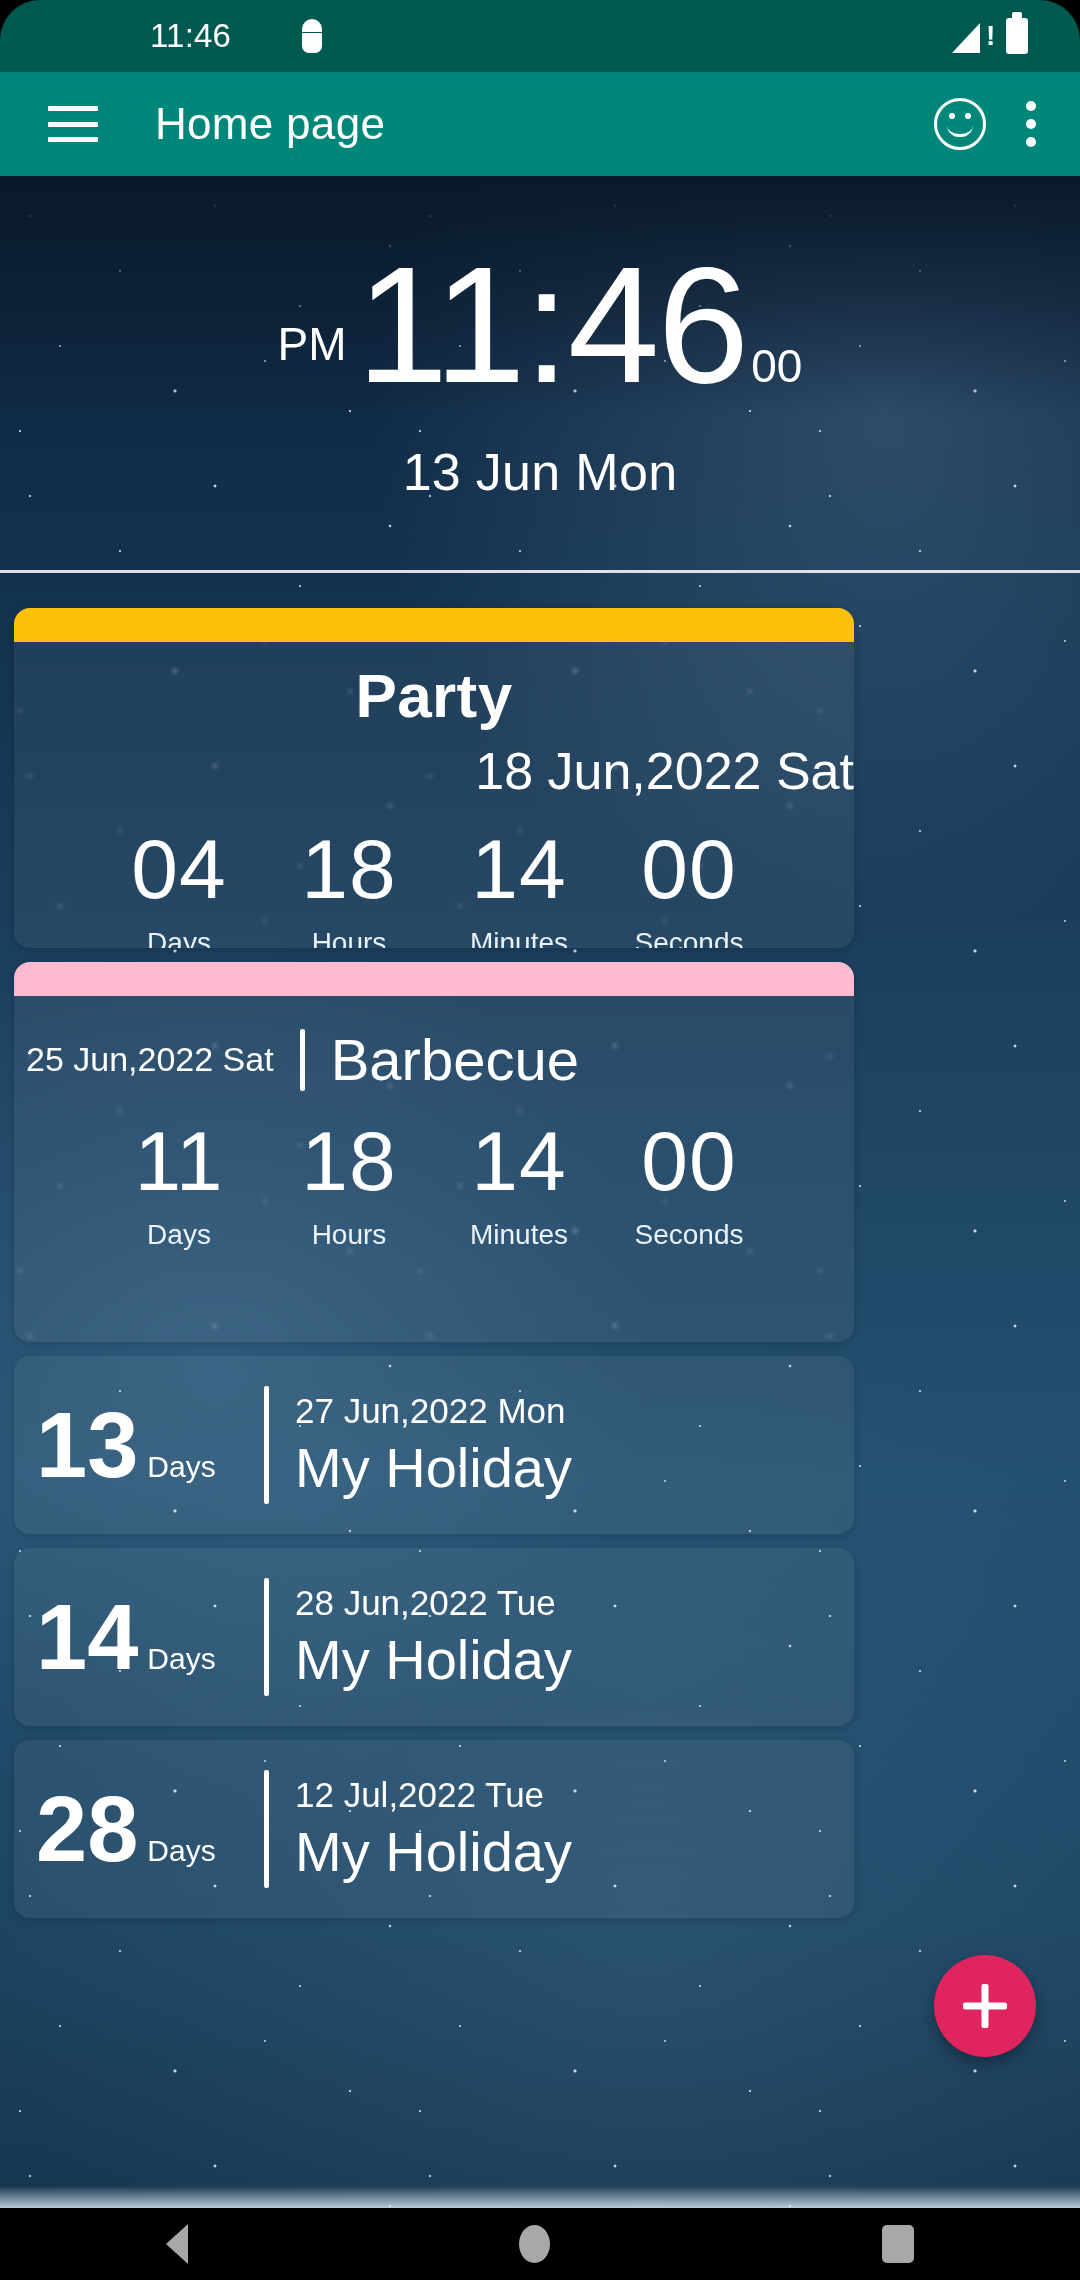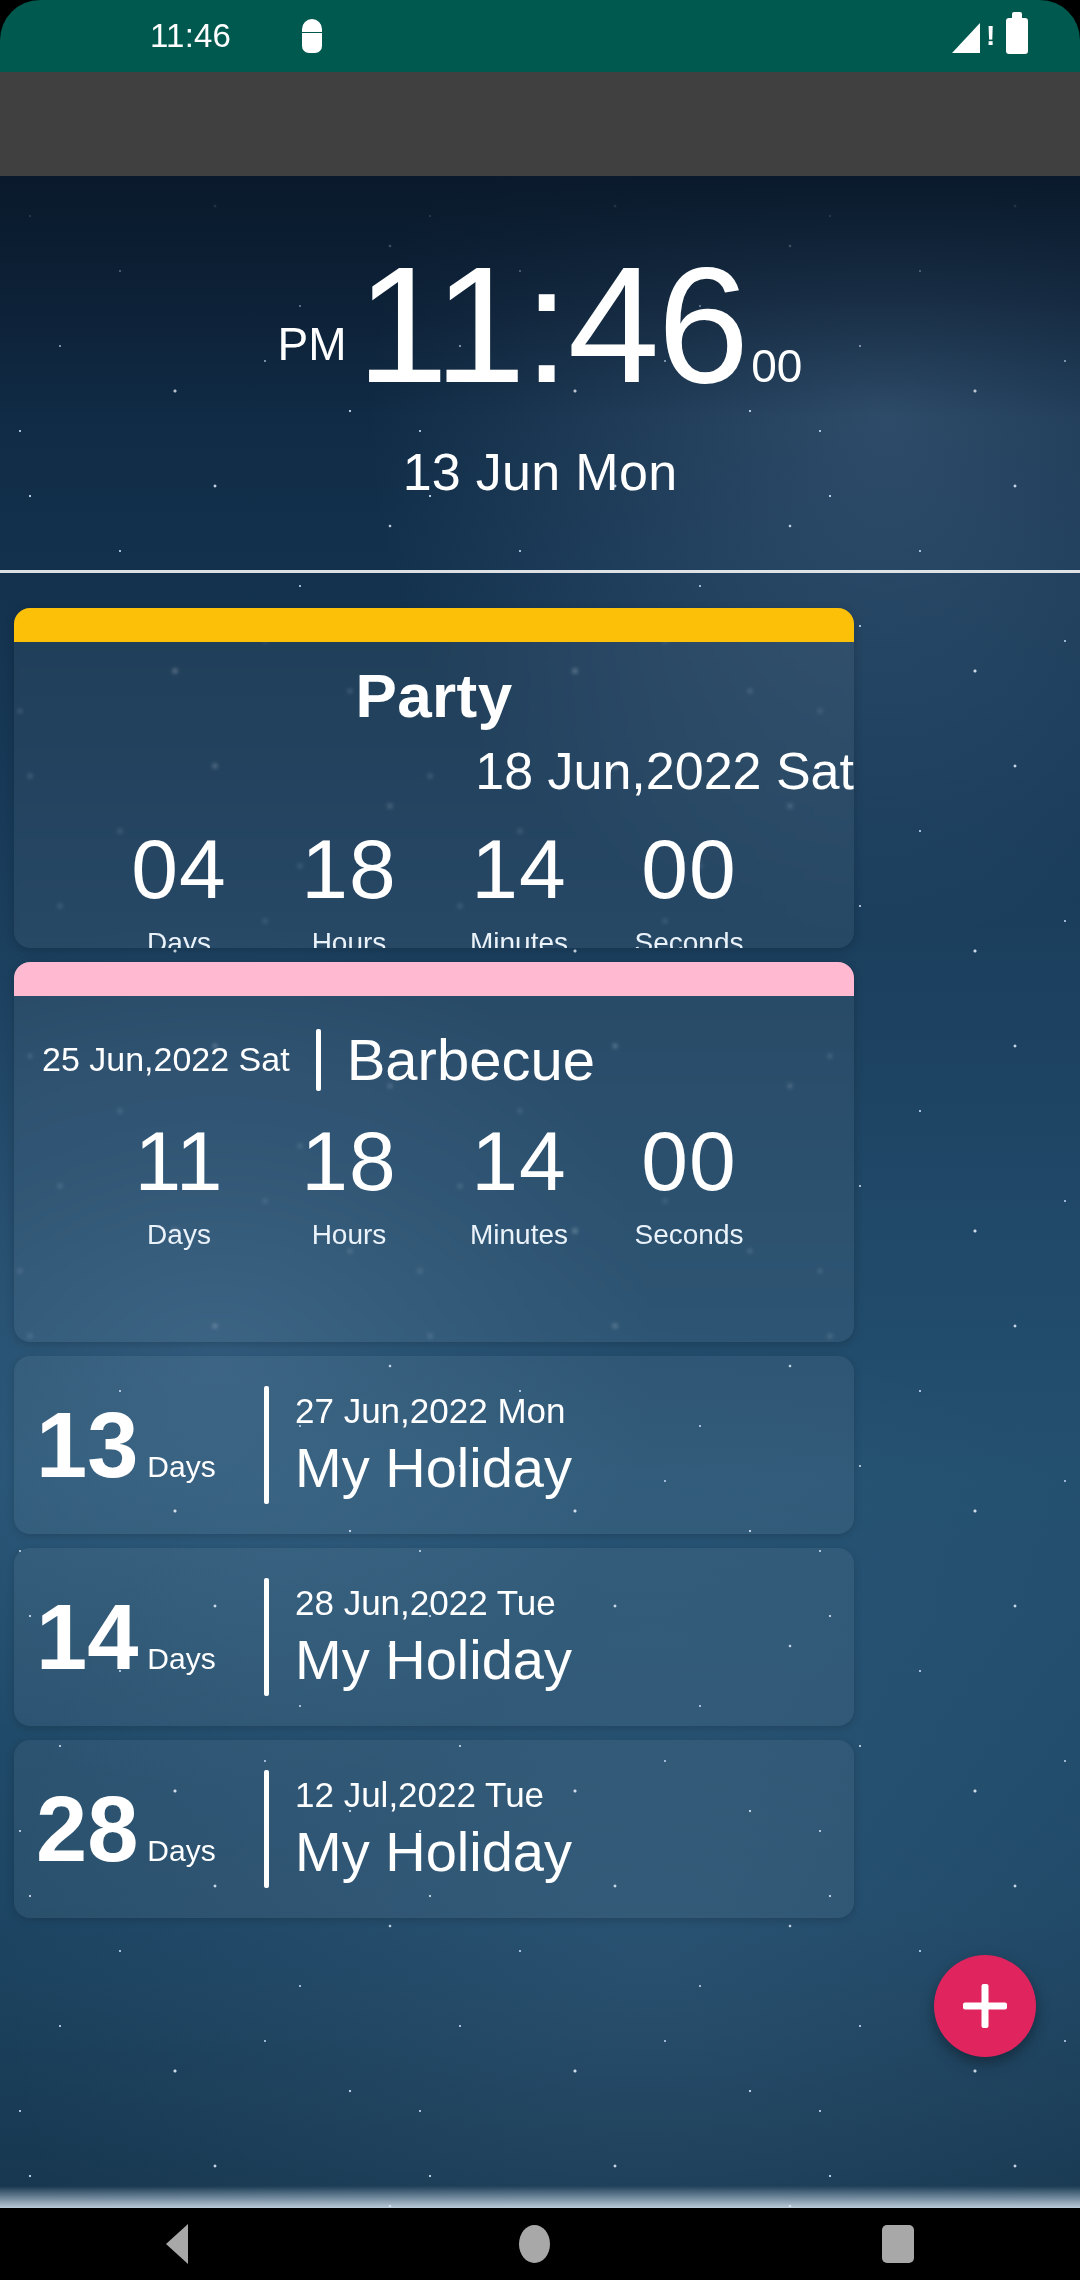--- a/index.html
+++ b/index.html
@@ -2,21 +2,21 @@
 <html><head>
 <meta charset="utf-8">
 <style>
   * { margin:0; padding:0; box-sizing:border-box; }
   html,body {
     width:1080px; height:2280px;
     background:#000;
     font-family:"Liberation Sans", sans-serif;
     overflow:hidden;
   }
-  #phone { position:relative; width:1080px; height:2280px; overflow:hidden; background:#404040; }
+  #phone { position:relative; width:1080px; height:2280px; overflow:hidden; background:#4c1d95; }
 
   
   .statusbar{
     position:absolute; top:0; left:0; width:1080px; height:72px;
     background:#00594e; z-index:40;
     display:flex; align-items:center;
   }
   .sb-time{ color:#fff; font-size:33px; margin-left:150px; letter-spacing:.2px;}
   .sb-icon-android{ margin-left:68px; width:26px; height:34px; position:relative;}
   .sb-icon-android::before{
@@ -136,21 +136,21 @@
     margin-top:18px; letter-spacing:.4px;
   }
   .card-date{ text-align:right; color:#fff; font-size:52px; margin-top:10px;}
 
   .cd-row{ display:flex; justify-content:center; margin-top:26px; }
   .cd-col{ width:170px; text-align:center; }
   .cd-num{ color:#fff; font-size:84px; line-height:84px; font-weight:300; letter-spacing:1px;}
   .cd-lab{ color:#eaf2fa; font-size:28px; margin-top:16px;}
 
   
-  .bbq-head{ display:flex; align-items:center; padding:30px 0 0 28px;}
+  .bbq-head{ display:flex; align-items:center; padding:30px 0 0 12px;}
   .bbq-date{ color:#fff; font-size:34px; white-space:nowrap;}
   .vline{ width:5px; height:62px; background:#fff; margin:0 26px; border-radius:2px;}
   .bbq-name{ color:#fff; font-size:58px;}
 
   
   .row{
     position:relative; height:178px; margin-top:14px; border-radius:16px;
     background:rgba(255,255,255,.055);
     display:flex; align-items:center; overflow:hidden;
     box-shadow:0 2px 8px rgba(0,0,0,.16);
@@ -201,20 +201,40 @@
       <div class="sig">
         <div class="tri"></div>
           <div class="bang">!</div>
       </div>
       <div class="batt"></div>
     </div>
   </div>
   <div class="corner-l"></div>
   <div class="corner-r"></div>
 
+  <div class="appbar">
+    <div class="hamburger">
+      <span></span>
+        <span></span>
+        <span></span>
+    </div>
+    <div class="appbar-title">Home page</div>
+    <div class="appbar-actions">
+      <div class="smiley">
+        <i class="eye l"></i>
+          <i class="eye r"></i>
+          <i class="mouth"></i>
+      </div>
+      <div class="kebab">
+        <i></i>
+          <i></i>
+          <i></i>
+      </div>
+    </div>
+  </div>
 
   <div class="sky">
     <div class="stars"></div>
     <div class="sky-top-fade"></div>
   </div>
 
   <div class="clock-wrap">
     <div class="clock-row">
       <div class="ampm">PM</div>
       <div class="big-time">11:46</div>

